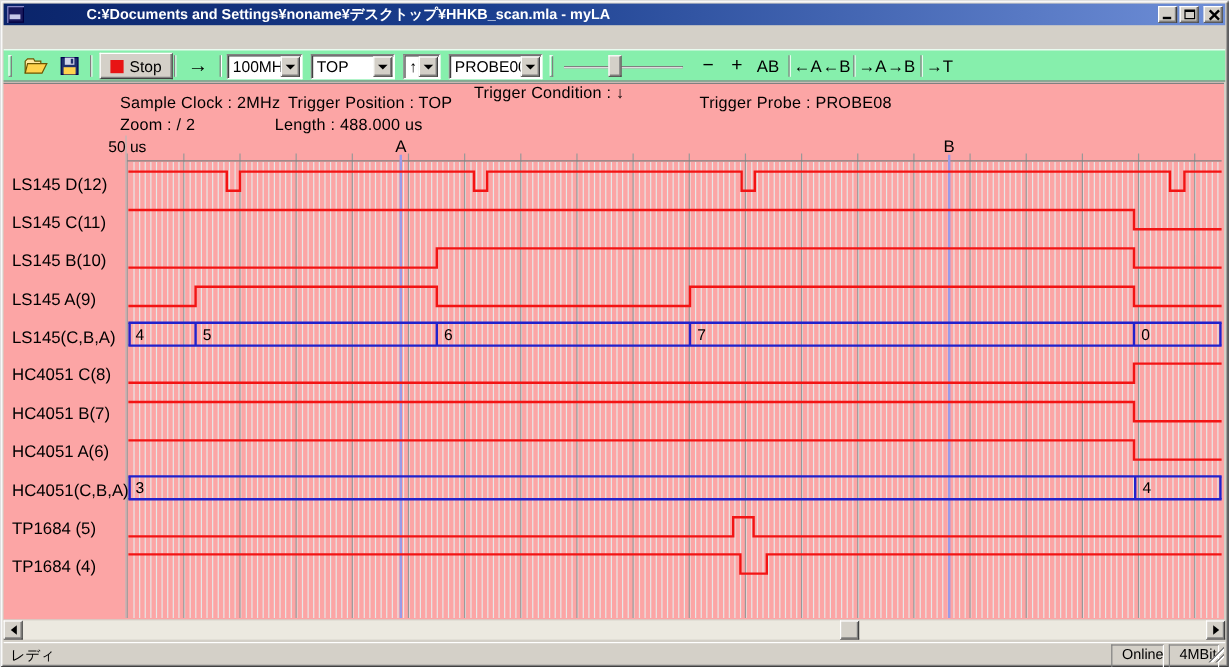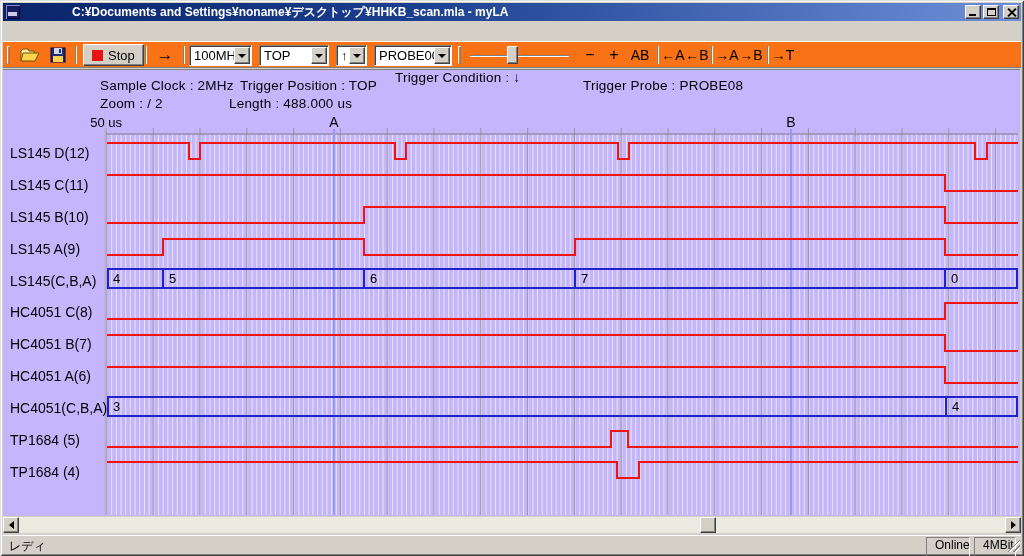--- a/index.html
+++ b/index.html
@@ -22,42 +22,42 @@
   .glyph-min{position:absolute;left:3px;bottom:2px;width:7px;height:2px;background:#000;}
   .glyph-max{position:absolute;left:3px;top:2px;width:9px;height:8px;border:1px solid #000;border-top-width:2px;}
   .glyph-x{position:absolute;left:3px;top:2px;width:9px;height:9px;}
   .glyph-x:before,.glyph-x:after{content:"";position:absolute;left:4px;top:-1px;width:2px;height:11px;background:#000;}
   .glyph-x:before{transform:rotate(45deg);}
   .glyph-x:after{transform:rotate(-45deg);}
   
   #menubar{position:absolute;left:3px;top:22px;right:3px;height:18px;display:flex;align-items:center;font-size:13px;}
   .menu-item{padding:1px 7px;white-space:nowrap;}
   
-  #toolbar{position:absolute;left:3px;top:41px;right:3px;height:27px;background:#f97316;
+  #toolbar{position:absolute;left:3px;top:41px;right:3px;height:27px;background:#86efac;
     border-top:1px solid #ffffff;border-bottom:1px solid #808080;}
   .grip{position:absolute;top:4px;width:3px;height:18px;border:1px solid;border-color:#fff #808080 #808080 #fff;}
   .tsep{position:absolute;top:4px;width:2px;height:18px;border-left:1px solid #808080;border-right:1px solid #ffffff;}
   .tbtn{position:absolute;top:2px;height:22px;display:flex;align-items:center;justify-content:center;
     font-size:14px;color:#000;background:transparent;}
   .tbtn svg{display:block;}
   #stop-btn{border:1px solid;border-color:#ffffff #404040 #404040 #ffffff;box-shadow:inset -1px -1px 0 #808080,inset 1px 1px 0 #d4d0c8;
     background:#d4d0c8;font-size:13px;gap:5px;padding:0 8px;}
   .stop-square{width:11px;height:11px;background:#e81414;}
   .combo{position:absolute;top:3px;height:21px;background:#fff;border:1px solid;border-color:#808080 #ffffff #ffffff #808080;
     box-shadow:inset 1px 1px 0 #404040;display:flex;align-items:center;}
   .combo .val{flex:1;font-size:13px;padding:0 3px 0 4px;white-space:nowrap;overflow:hidden;}
   .combo .drop{width:16px;height:17px;background:#d4d0c8;margin-right:1px;
     border:1px solid;border-color:#ffffff #404040 #404040 #ffffff;box-shadow:inset -1px -1px 0 #808080;
     display:flex;align-items:center;justify-content:center;}
   .darr{width:0;height:0;border-left:4px solid transparent;border-right:4px solid transparent;border-top:4px solid #000;}
   #slider-track{position:absolute;top:13px;height:2px;border-top:1px solid #808080;border-bottom:1px solid #fff;background:#404040;}
   #slider-thumb{position:absolute;top:4px;width:11px;height:18px;background:#d4d0c8;
     border:1px solid;border-color:#ffffff #404040 #404040 #ffffff;box-shadow:inset -1px -1px 0 #808080;}
   
-  #client{position:absolute;left:3px;top:69px;width:1017px;height:447px;background:#c4b5fd;border-top:1px solid #808080;overflow:hidden;}
+  #client{position:absolute;left:3px;top:69px;width:1017px;height:447px;background:#fca5a5;border-top:1px solid #808080;overflow:hidden;}
   .info-text{position:absolute;font-size:13.5px;color:#000;white-space:nowrap;letter-spacing:0.2px;}
   #plot{position:absolute;left:-3px;top:-69px;width:1024px;height:556px;pointer-events:none;}
   #plot text{font-family:"Liberation Sans","DejaVu Sans",sans-serif;fill:#000;}
   
   #hscroll{position:absolute;left:3px;top:517px;width:1018px;height:16px;background:#ece9e0;}
   .sbtn{position:absolute;top:0;width:16px;height:16px;background:#d4d0c8;
     border:1px solid;border-color:#ffffff #404040 #404040 #ffffff;box-shadow:inset -1px -1px 0 #808080;
     display:flex;align-items:center;justify-content:center;}
   .tri-left{width:0;height:0;border-top:4px solid transparent;border-bottom:4px solid transparent;border-right:5px solid #000;}
   .tri-right{width:0;height:0;border-top:4px solid transparent;border-bottom:4px solid transparent;border-left:5px solid #000;}

